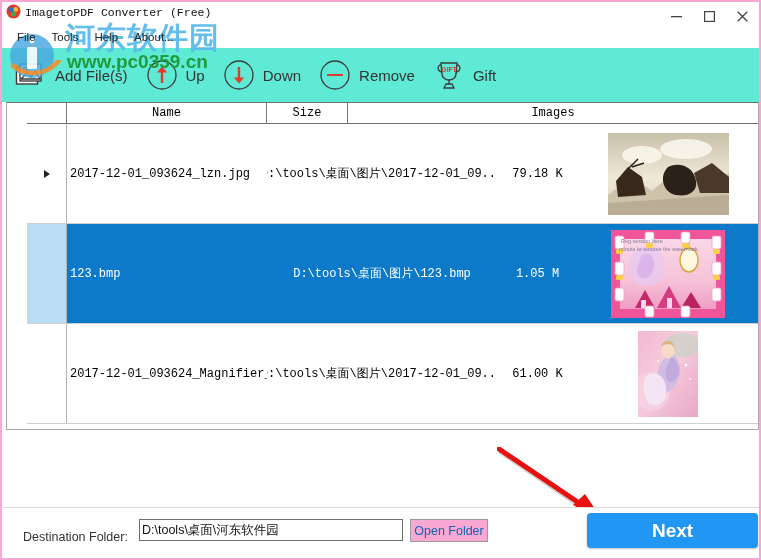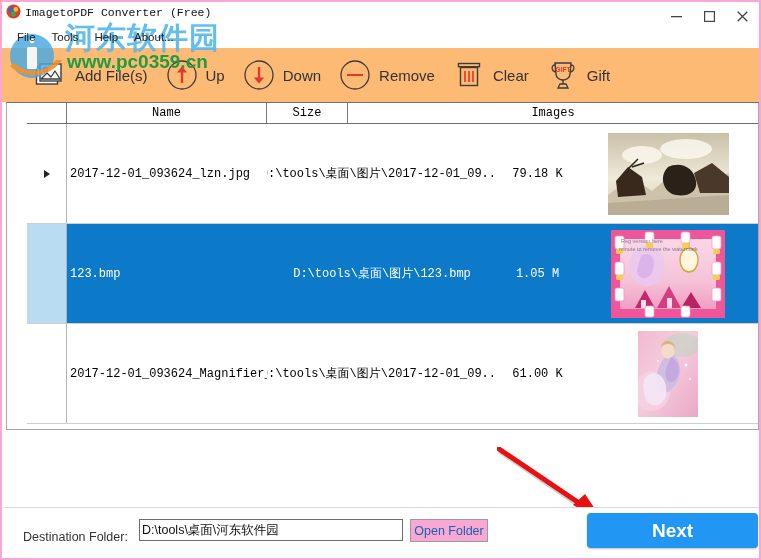--- a/index.html
+++ b/index.html
@@ -56,22 +56,22 @@
     opacity:.95;
   }
   .wm-url{
     position:absolute;left:65px;top:31px;
     font-family:Liberation Sans, sans-serif;
     font-size:19px;font-weight:bold;color:#1f9c3e;white-space:nowrap;
   }
 
   
   .toolbar{
-    position:relative;height:54px;background:#fdba74;
-    display:flex;align-items:center;padding-left:28px;gap:0px;z-index:2;
+    position:relative;height:54px;background:#5eead4;
+    display:flex;align-items:center;padding-left:8px;gap:0px;z-index:2;
   }
   .tool{
     display:flex;align-items:center;gap:7px;padding:3px 13px 3px 4px;cursor:default;
   }
   .tool .tlabel{font-size:15px;color:#333;white-space:nowrap;}
   .tool-ico{width:34px;height:34px;flex:0 0 auto;position:relative;}
 
   
   .grid{
     position:absolute;left:4px;top:100px;width:753px;height:328px;
@@ -248,30 +248,20 @@
     <div class="tool">
       <span class="tool-ico">
         <svg width="34" height="34" viewBox="0 0 34 34">
           <circle cx="17" cy="17" r="14" fill="none" stroke="#3c3c3c" stroke-width="1.3"></circle>
           <path d="M9 17 L25 17" stroke="#e23b2e" stroke-width="2"></path>
         </svg>
       </span>
       <span class="tlabel">Remove</span>
     </div>
 
-    <div class="tool">
-      <span class="tool-ico">
-        <svg width="34" height="34" viewBox="0 0 34 34">
-          <rect x="6.5" y="5.5" width="21" height="3.2" fill="none" stroke="#3c3c3c" stroke-width="1.4"></rect>
-          <rect x="8.5" y="9.5" width="17" height="18" fill="none" stroke="#3c3c3c" stroke-width="1.4"></rect>
-          <path d="M13 13 L13 24 M17 13 L17 24 M21 13 L21 24" stroke="#e23b2e" stroke-width="1.7"></path>
-        </svg>
-      </span>
-      <span class="tlabel">Clear</span>
-    </div>
 
     <div class="tool">
       <span class="tool-ico">
         <svg width="34" height="34" viewBox="0 0 34 34">
           <path d="M9 5 L25 5 L24 16 C24 20 20 22 17 22 C14 22 10 20 10 16 Z" fill="none" stroke="#3c3c3c" stroke-width="1.4"></path>
           <path d="M9 7 C5 7 5 13 10 14" fill="none" stroke="#3c3c3c" stroke-width="1.3"></path>
           <path d="M25 7 C29 7 29 13 24 14" fill="none" stroke="#3c3c3c" stroke-width="1.3"></path>
           <path d="M17 22 L17 26" stroke="#3c3c3c" stroke-width="1.4"></path>
           <path d="M12 30 L22 30 L20 26 L14 26 Z" fill="none" stroke="#3c3c3c" stroke-width="1.3"></path>
           <text x="17" y="14" font-size="6.5" font-family="Liberation Sans, sans-serif" font-weight="bold" fill="#e23b2e" text-anchor="middle">GIFT</text>

